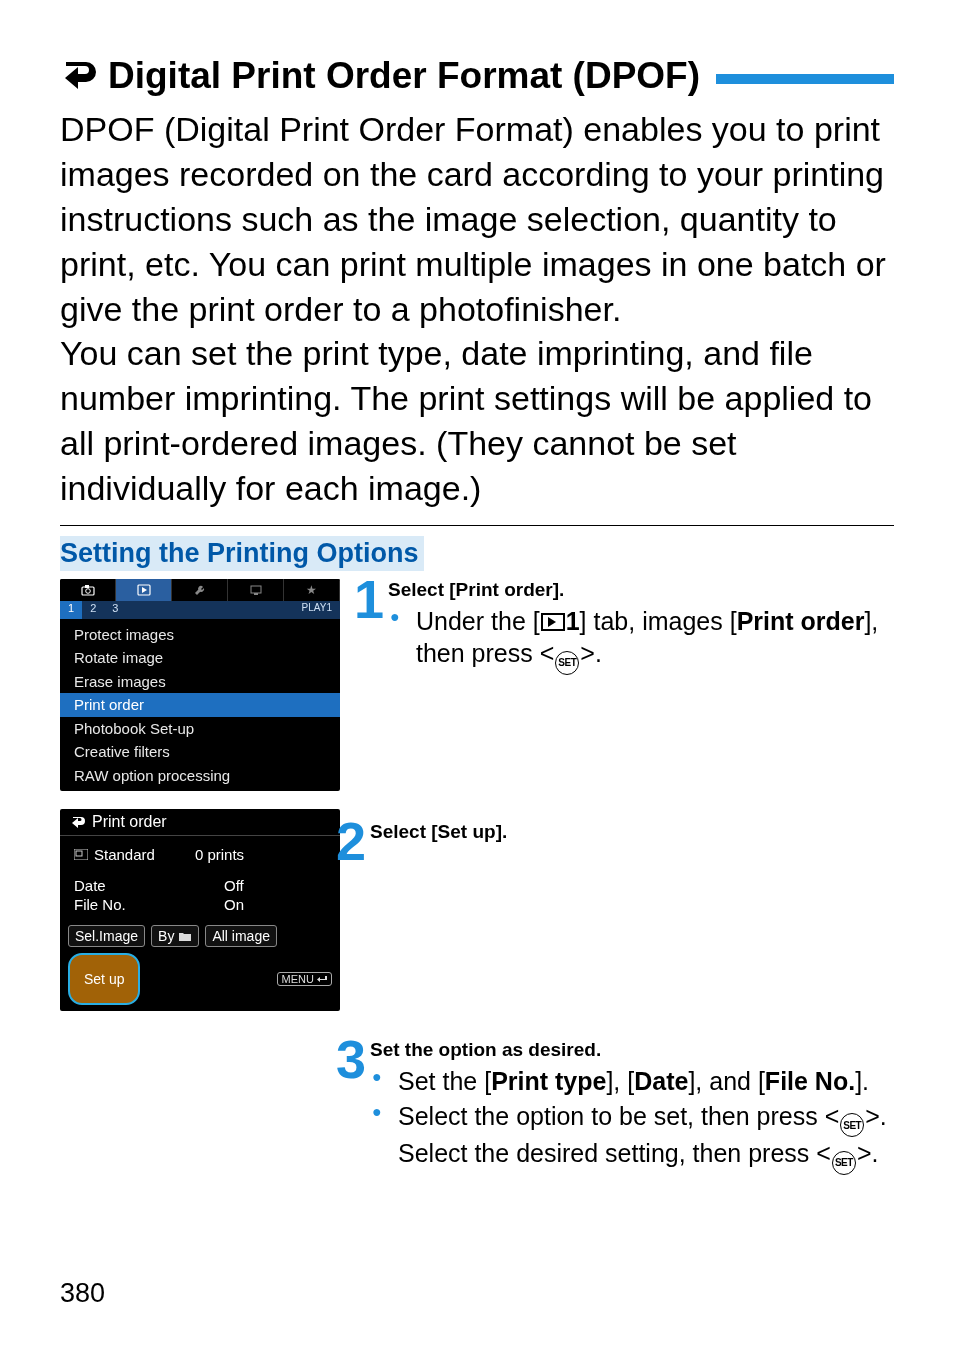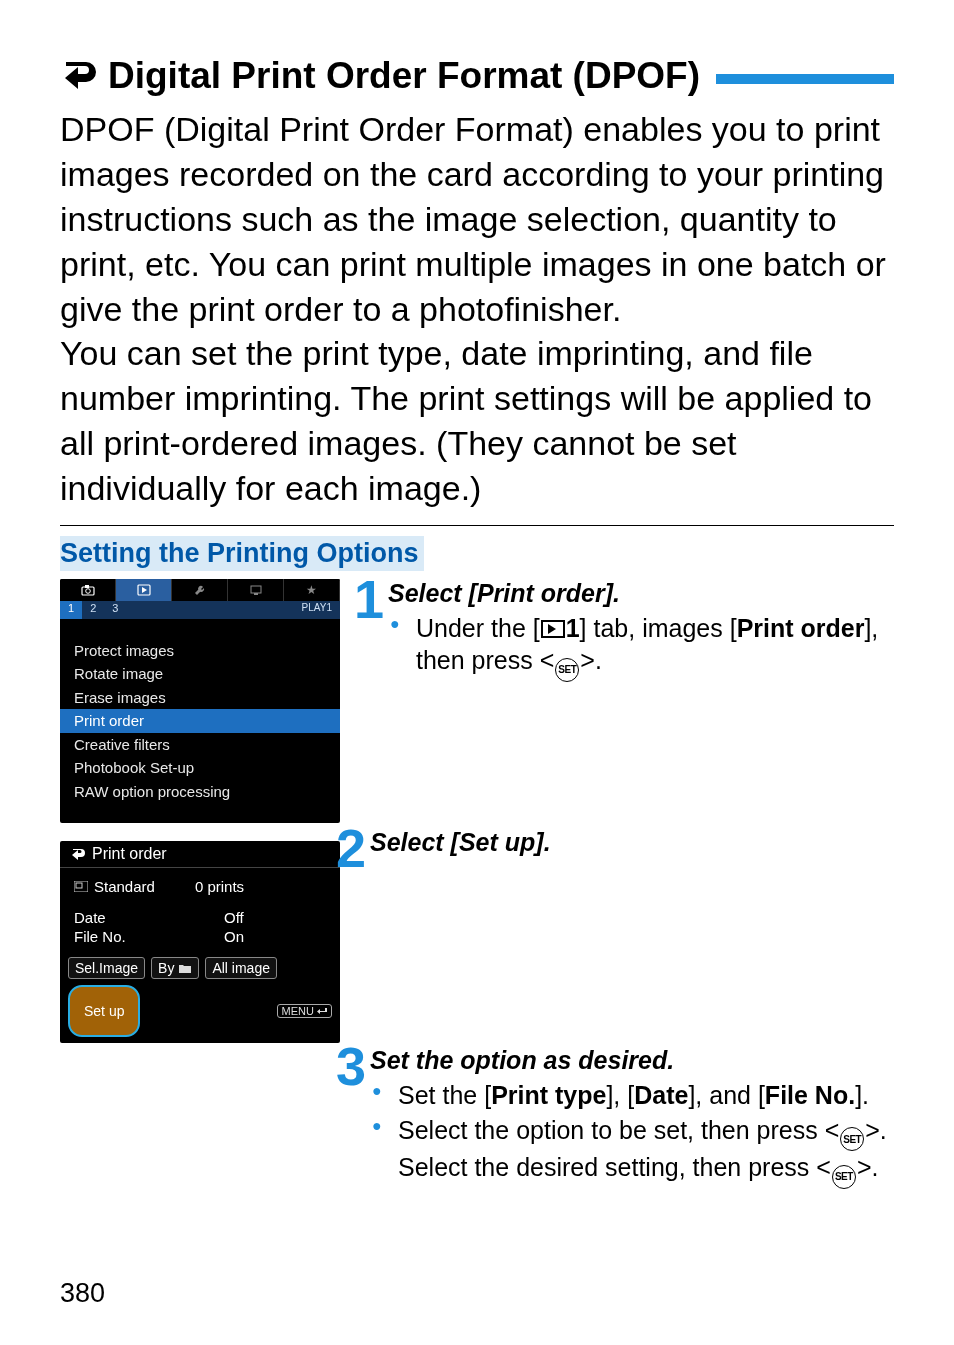--- a/index.html
+++ b/index.html
@@ -90,21 +90,21 @@
   .sub-tabs {
     display:flex;
     height:18px;
     background:#14335a;
     font-size:11px;
     color:#cfe0f3;
   }
   .sub-tabs span { padding: 1px 8px; }
   .sub-tabs .active { background:#1e6fc0; color:#fff; }
   .sub-label { margin-left:auto; padding-right:6px; font-size:10px; color:#cfe0f3;}
-  .menu-items { padding: 20px 0; border-radius: 18px;}
+  .menu-items { padding: 4px 0; border-radius: 18px;}
   .menu-item {
     padding: 2px 14px;
     font-size: 15px;
     color: #e8e8e8;
     line-height: 1.3;
   }
   .menu-item.selected { background:#1e6fc0; color:#fff; }
 
   .order-screen {
     width: 280px;
@@ -162,21 +162,21 @@
     font-weight: bold;
     color: #1e8fdc;
     line-height: 0.9;
     width: 38px;
     flex: 0 0 38px;
     text-align: center;
     font-family: Arial, sans-serif;
     margin-top: -4px;
   }
   .step-body { flex:1; }
-  .step-title { font-size: 25px; font-weight:bold;font-style:italic; }
+  .step-title { font-size: 19px; font-weight:bold; }
   .bullet-list { margin: 4px 0 0 0; padding:0; list-style:none; }
   .bullet-list li {
     position:relative;
     padding-left: 28px;
     font-size: 25px;
     line-height: 1.3;
     margin-bottom: 2px;
   }
   .bullet-list li::before {
     content:"●";
@@ -282,22 +282,22 @@
           <span class="active">1</span>
           <span>2</span>
           <span>3</span>
           <span class="sub-label">PLAY1</span>
         </div>
         <div class="menu-items" id="menu-items">
             <div class="menu-item">Protect images</div>
             <div class="menu-item">Rotate image</div>
             <div class="menu-item">Erase images</div>
             <div class="menu-item selected">Print order</div>
+            <div class="menu-item">Photobook Set-up</div>
             <div class="menu-item">Creative filters</div>
-            <div class="menu-item">Photobook Set-up</div>
             <div class="menu-item">RAW option processing</div>
           </div>
       </div>
 
       <div class="order-screen">
         <div class="order-title">
           <svg width="16" height="14" viewBox="0 0 16 14">
               <path d="M3 2 H11 A4 4 0 0 1 11 10 H8 V13 L2 8 L8 3 V6 H10 A1.5 1.5 0 0 0 10 3 H3 Z" fill="#fff"></path>
             </svg>
           <span>Print order</span>

